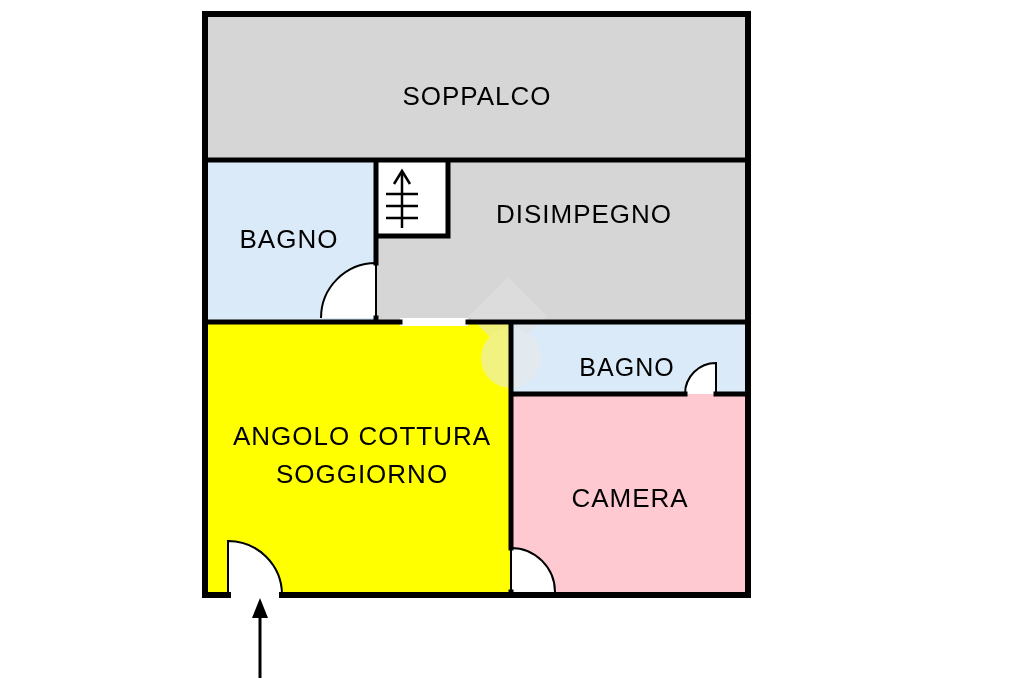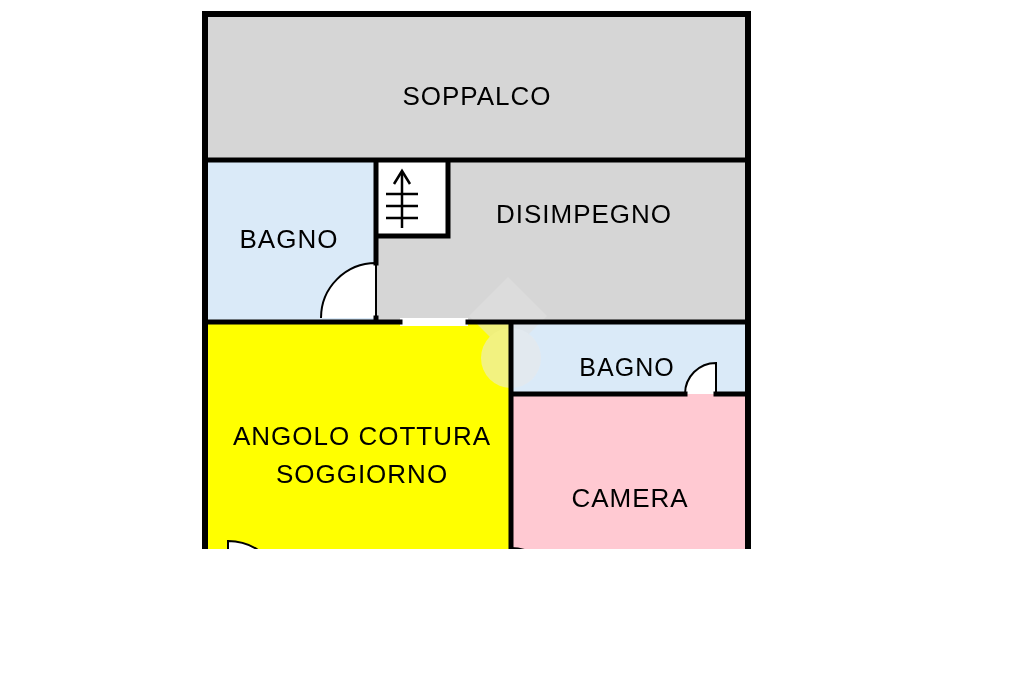--- a/index.html
+++ b/index.html
@@ -1,19 +1,19 @@
 <!DOCTYPE html>
 <html><head>
 <meta charset="utf-8">
 <style>
   html, body { margin: 0; padding: 0; background: #ffffff; }
   .stage {
     position: relative;
     width: 1024px;
-    height: 549px;
+    height: 683px;
     background: #ffffff;
     overflow: hidden;
   }
   svg { display: block; }
   .room-label {
     font-family: "Liberation Sans", "DejaVu Sans", sans-serif;
     font-size: 26px;
     fill: #000000;
     letter-spacing: 1px;
   }

